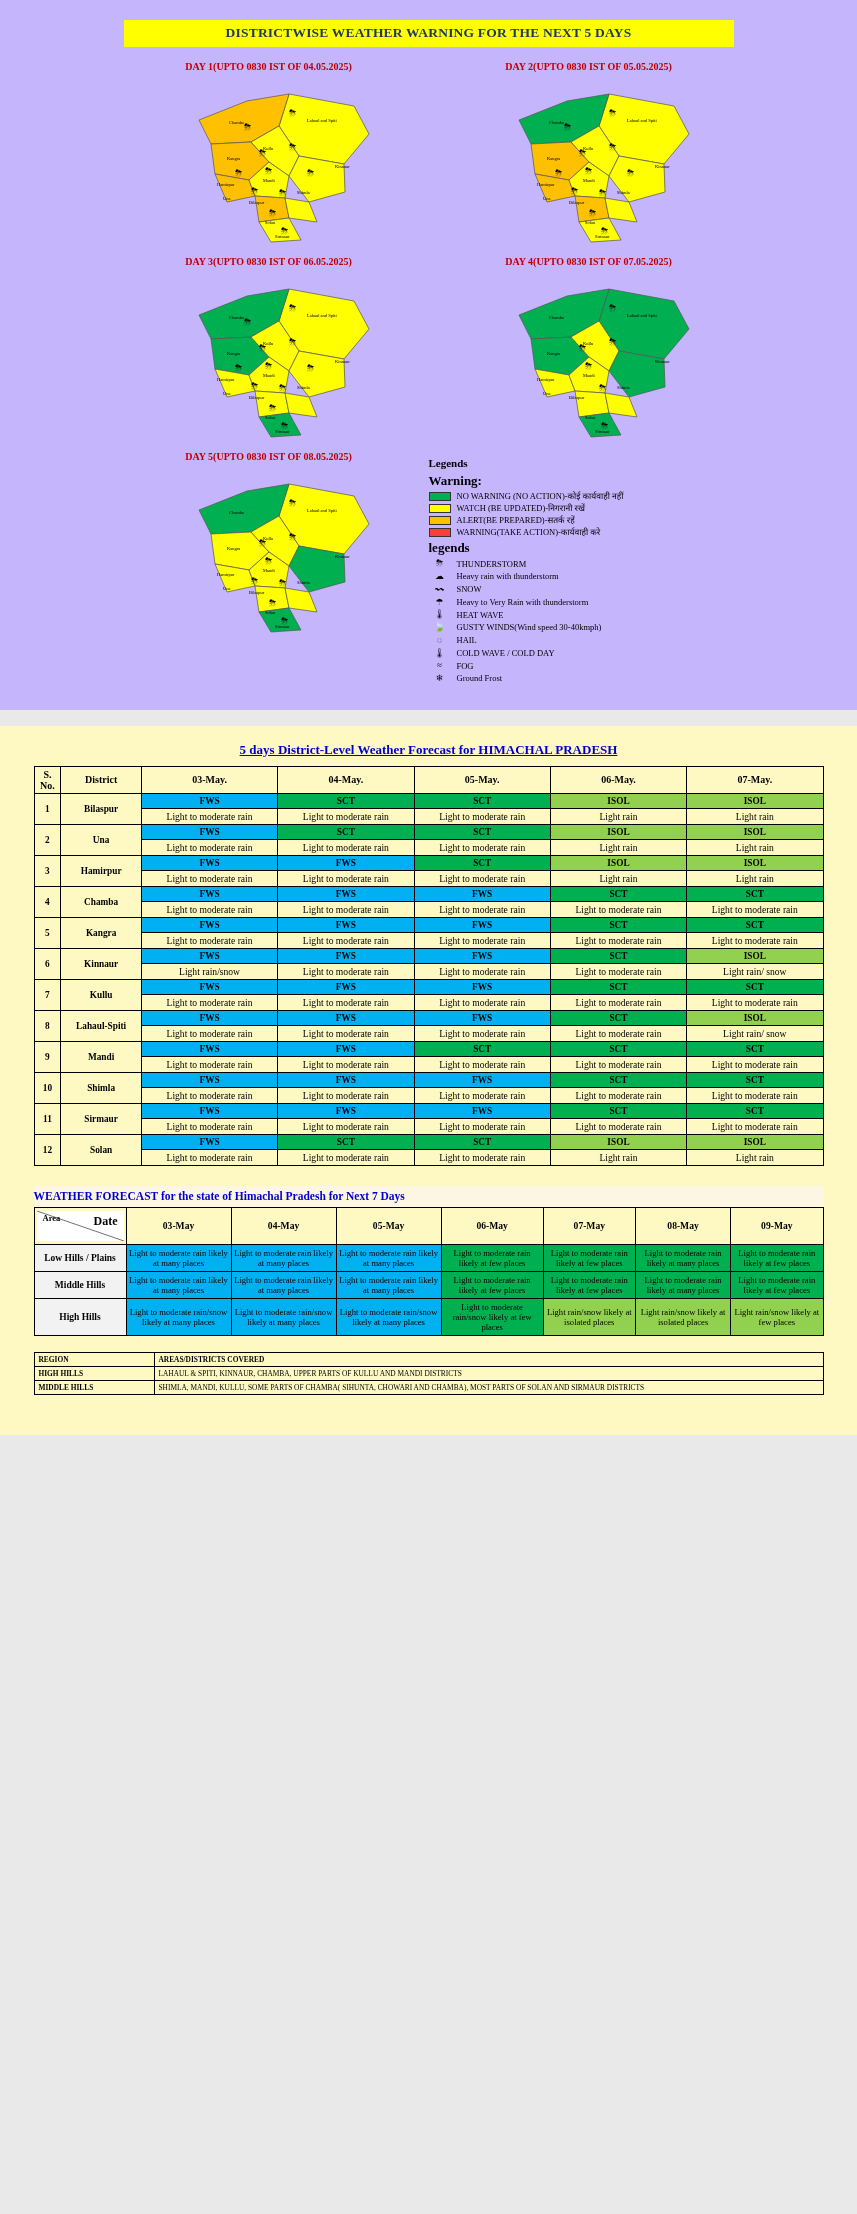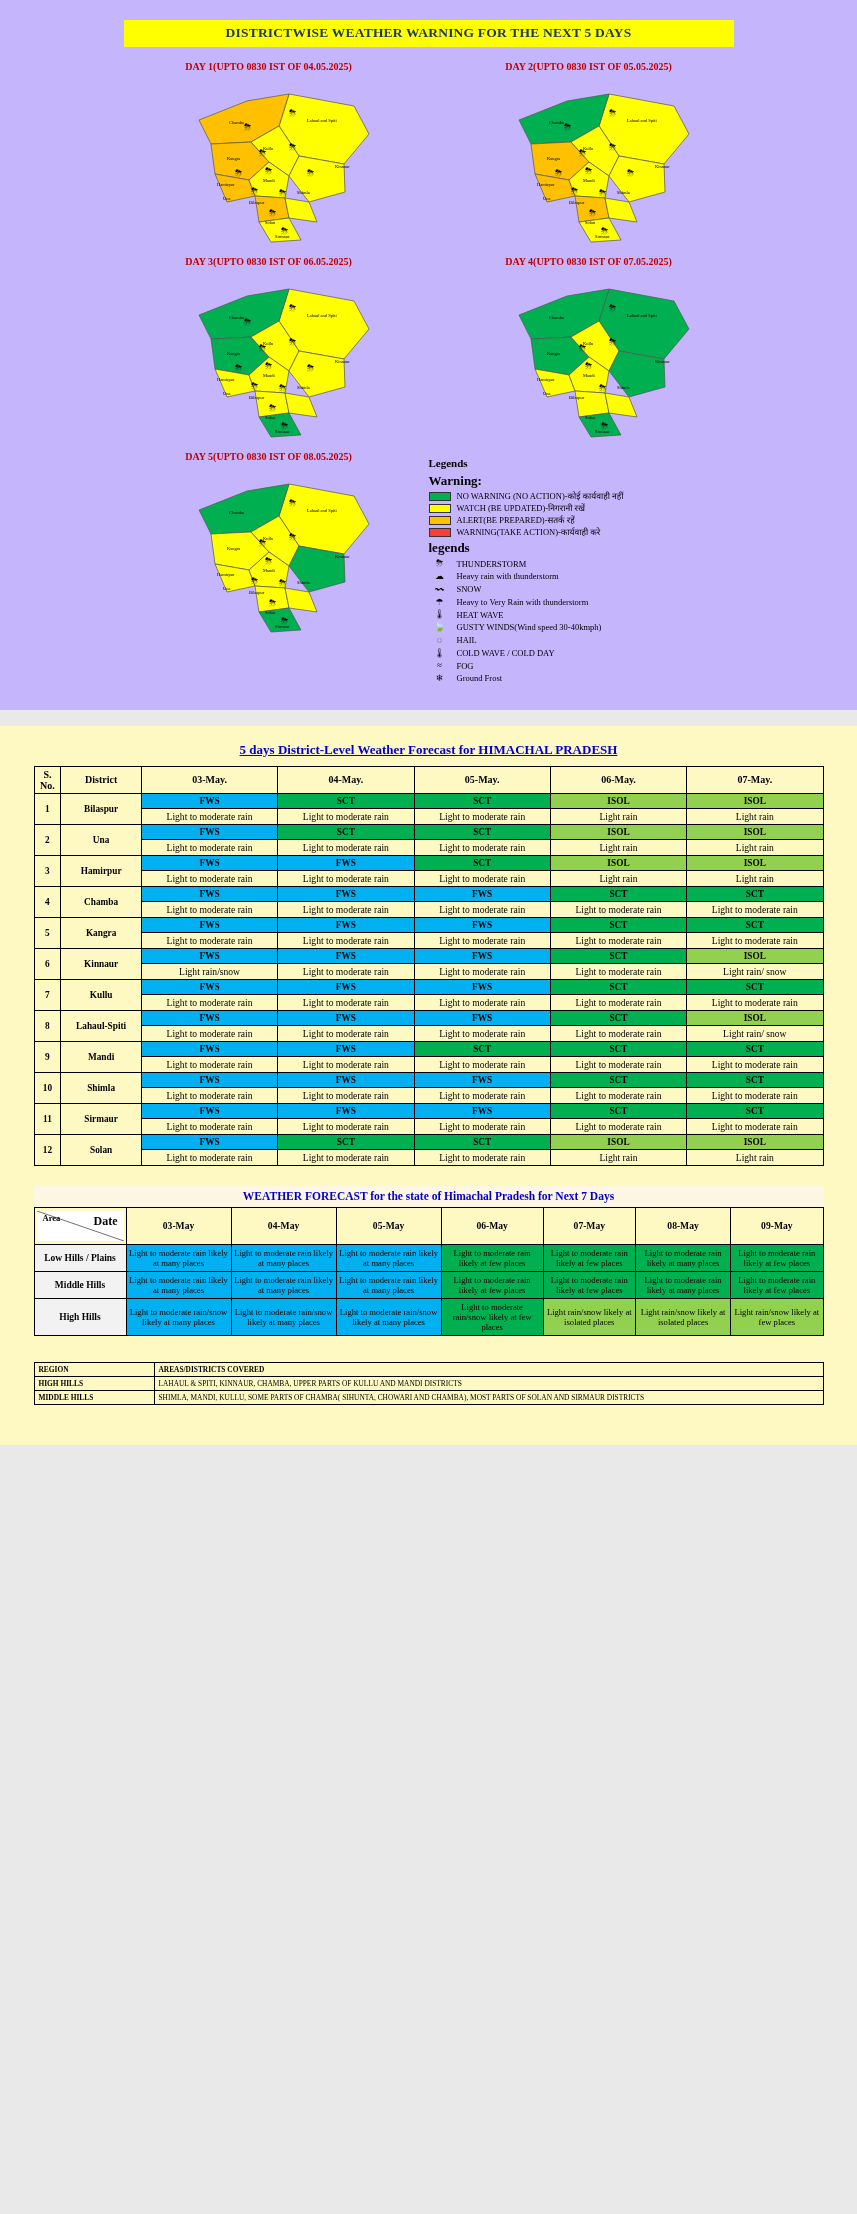--- a/index.html
+++ b/index.html
@@ -98,35 +98,35 @@
   .c-fws  { background:#00b0f0; }
   .c-sct  { background:#00b050; }
   .c-isol { background:#92d050; }
   .dist { font-size: 11px; }
   .sno  { width: 26px; }
   .colD { width: 132px; }
 
   
   .wf-wrap { width: 790px; margin: 20px auto 0 auto; }
   .wf-title {
-    text-align:center; color:#0000cd; font-weight:bold; font-size:11.5px;
+    color:#0000cd; font-weight:bold; font-size:11.5px;
     padding: 4px 0 5px 0;
   }
   table.wf { border-collapse: collapse; width: 100%; font-size: 8.6px; }
   table.wf td, table.wf th { border:1px solid #000; text-align:center; vertical-align:middle; padding: 3px 2px; }
   table.wf th { font-weight:bold; font-size: 9.6px; }
   .wf-band { background:#fdf6e3; }
   .rowhead { font-weight:bold; font-size: 9.5px; background:#f2f2f2; width: 92px; }
   .corner { position:relative; height: 30px; background:#fff; }
   .corner .lbl1 { position:absolute; left: 6px; bottom: 18px; font-size: 8.5px; font-weight:bold;}
   .corner .lbl2 { position:absolute; right: 6px; top: 3px; font-size: 12px; font-weight:bold;}
   .corner .diag { position:absolute; left:0; top:0; width:100%; height:100%; }
 
   
-  .rg-wrap { width: 790px; margin: 26px auto 0 auto; padding-bottom: 14px;}
+  .rg-wrap { width: 790px; margin: 16px auto 0 auto; padding-bottom: 14px;}
   table.rg { border-collapse: collapse; width:100%; font-size: 7.4px; }
   table.rg td, table.rg th { border:1px solid #000; padding: 2px 4px; text-align:left; }
   table.rg th { font-weight:bold; }
   .rg-c1 { width: 120px; font-weight:bold; }
   .gap { height: 10px; background:#e9e9e9; }
 </style>
 </head>
 <body>
 
 <div class="page">

